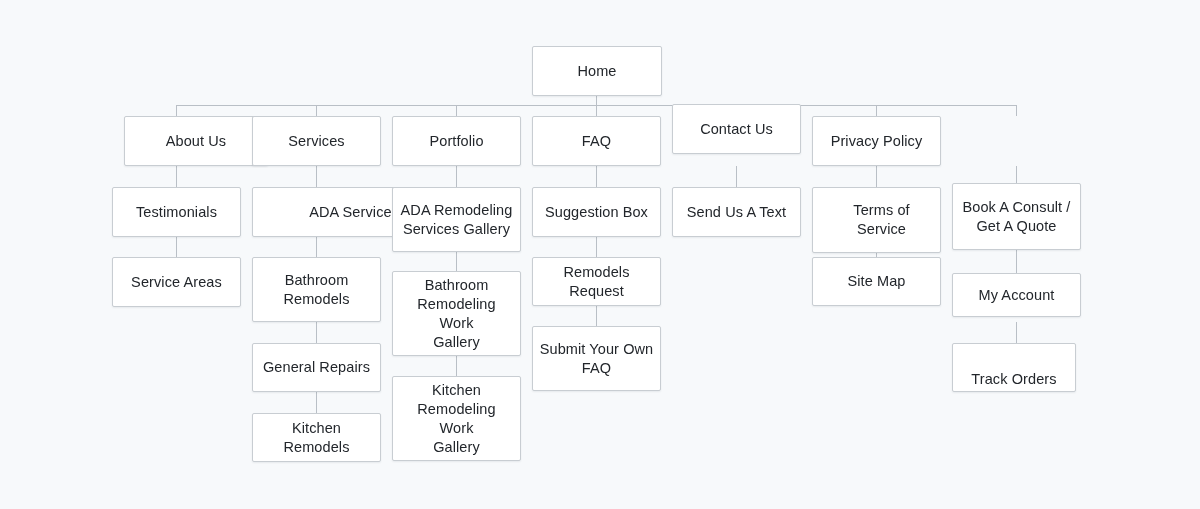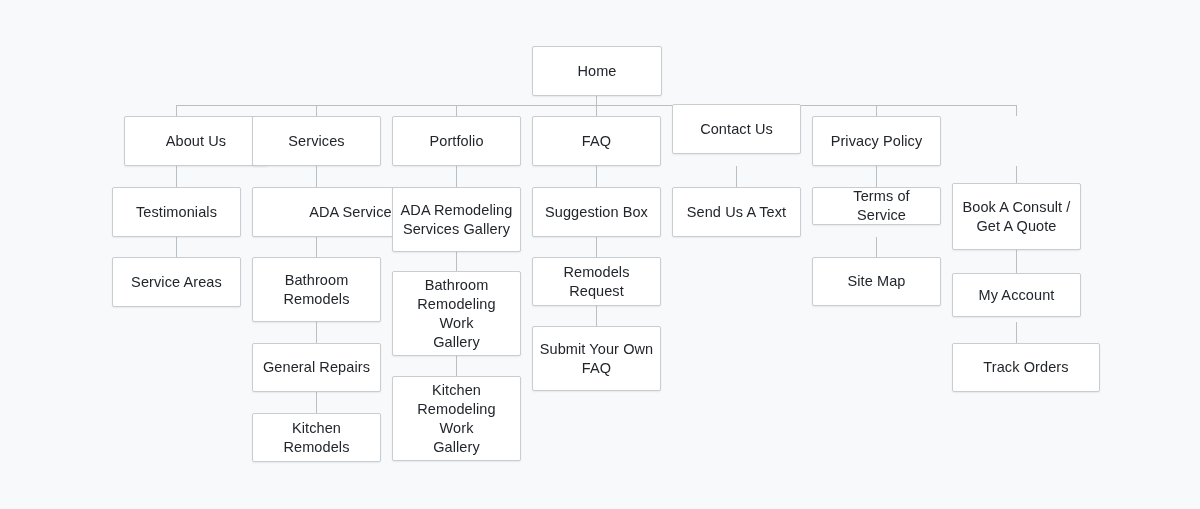--- a/index.html
+++ b/index.html
@@ -146,35 +146,35 @@
   </div>
   <div class="conn v" style="left:736px; top:166px; height:21px;"></div>
   <div class="node" style="left:672px; top:187px; width:129px; height:50px;">
     <span class="label">Send Us A Text</span>
   </div>
 
   <div class="node" style="left:812px; top:116px; width:129px; height:50px;">
     <span class="label">Privacy Policy</span>
   </div>
   <div class="conn v" style="left:876px; top:166px; height:21px;"></div>
-  <div class="node" style="left:812px; top:187px; width:129px; height:38px;padding-left:16px;">
+  <div class="node" style="left:812px; top:187px; width:129px; height:66px;padding-left:16px;">
     <span class="label">Terms of Service</span>
   </div>
   <div class="conn v" style="left:876px; top:237px; height:20px;"></div>
   <div class="node" style="left:812px; top:257px; width:129px; height:49px;">
     <span class="label">Site Map</span>
   </div>
 
   <div class="conn v" style="left:1016px; top:166px; height:17px;"></div>
   <div class="node" style="left:952px; top:183px; width:129px; height:67px;align-items:center;">
     <span class="label">Book A Consult /
 Get A Quote</span>
   </div>
   <div class="conn v" style="left:1016px; top:250px; height:23px;"></div>
   <div class="node" style="left:952px; top:273px; width:129px; height:44px;">
     <span class="label">My Account</span>
   </div>
   <div class="conn v" style="left:1016px; top:322px; height:21px;"></div>
-  <div class="node" style="left:952px; top:343px; width:148px; height:49px;">
+  <div class="node" style="left:952px; top:343px; width:124px; height:49px;align-items:flex-end;">
     <span class="label">Track Orders</span>
   </div>
 
 </div>
 
 </body></html>

